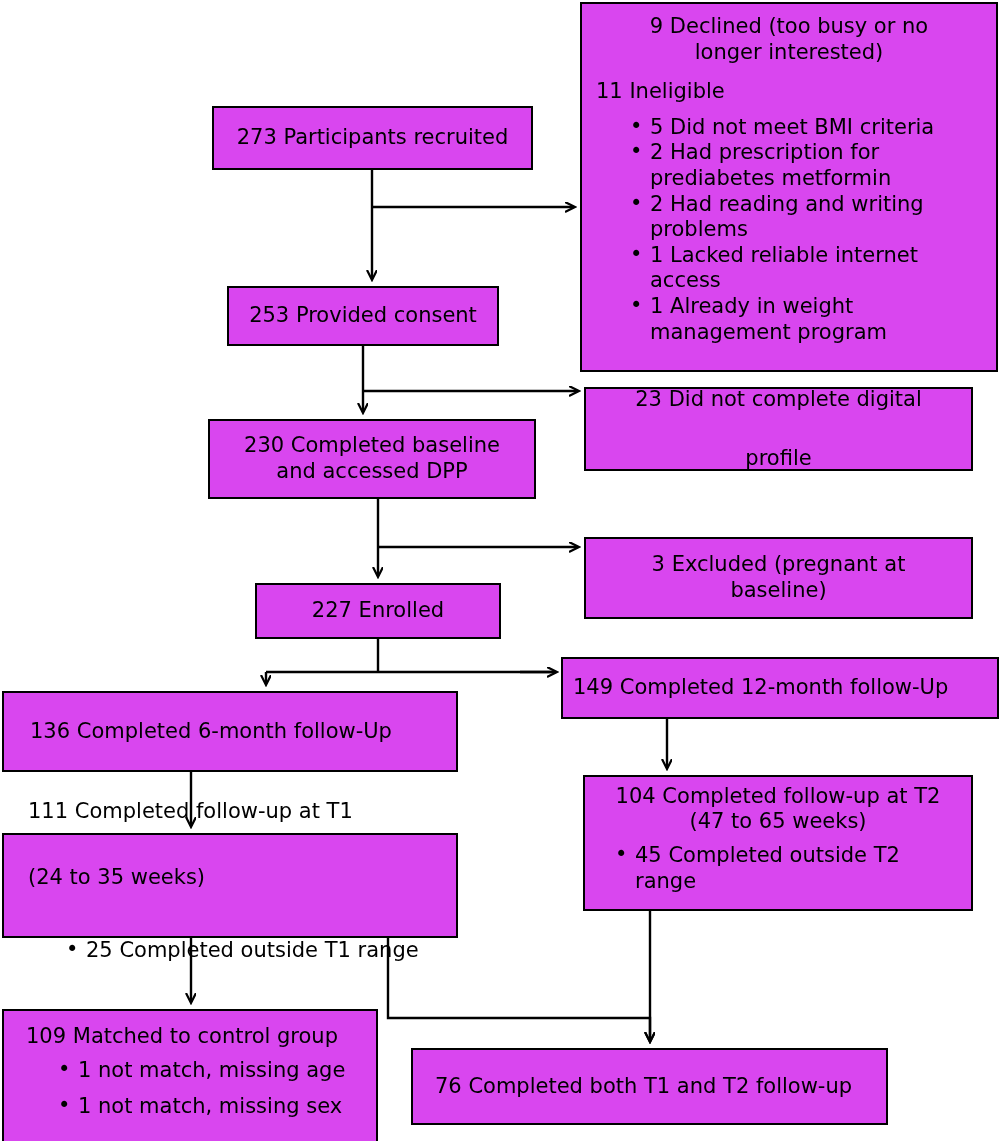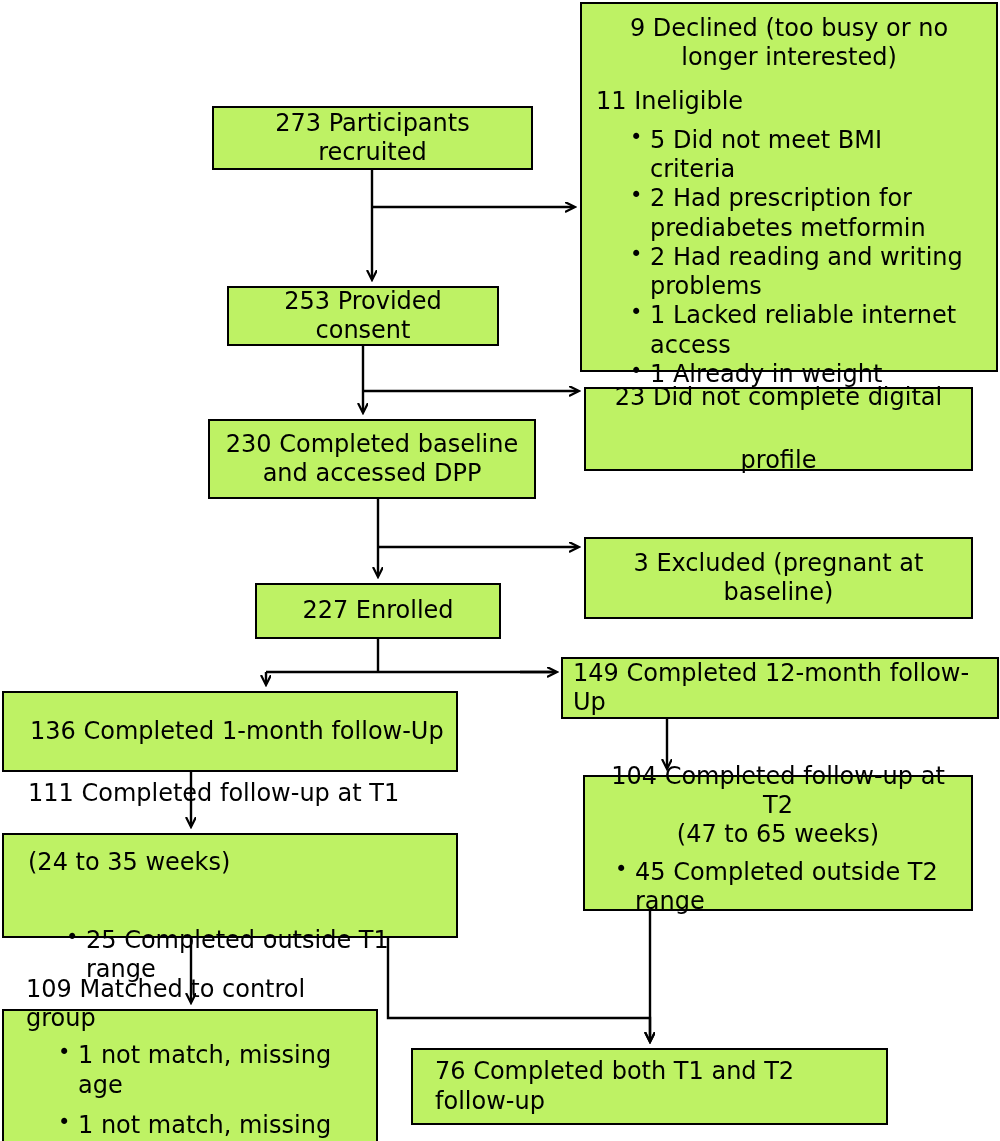--- a/index.html
+++ b/index.html
@@ -21,25 +21,25 @@
     left: 0;
     top: 0;
     width: 1000px;
     height: 1141px;
     pointer-events: none;
   }
   .node {
     position: absolute;
     box-sizing: border-box;
     border: 2.5px solid #000000;
-    background: #bef264;
+    background: #d946ef;
     display: flex;
     flex-direction: column;
     justify-content: center;
-    font-size: 24px;
+    font-size: 21px;
     line-height: 1.22;
     padding: 4px 10px;
   }
   .node .ctr {
     text-align: center;
   }
   .node .lft {
     text-align: left;
   }
   .bullets {
@@ -172,21 +172,21 @@
 
   <div class="node" id="n-enrolled">
     <div class="ctr">227 Enrolled</div>
   </div>
 
   <div class="node" id="n-12month">
     <div class="lft">149 Completed 12-month follow-Up</div>
   </div>
 
   <div class="node" id="n-6month">
-    <div class="lft" style="padding-left:16px;">136 Completed 1-month follow-Up</div>
+    <div class="lft" style="padding-left:16px;">136 Completed 6-month follow-Up</div>
   </div>
 
   <div class="node" id="n-t2">
     <div class="ctr">104 Completed follow-up at T2</div>
     <div class="ctr">(47 to 65 weeks)</div>
     <ul class="bullets tight">
       <li>45 Completed outside T2 range</li>
     </ul>
   </div>
 

